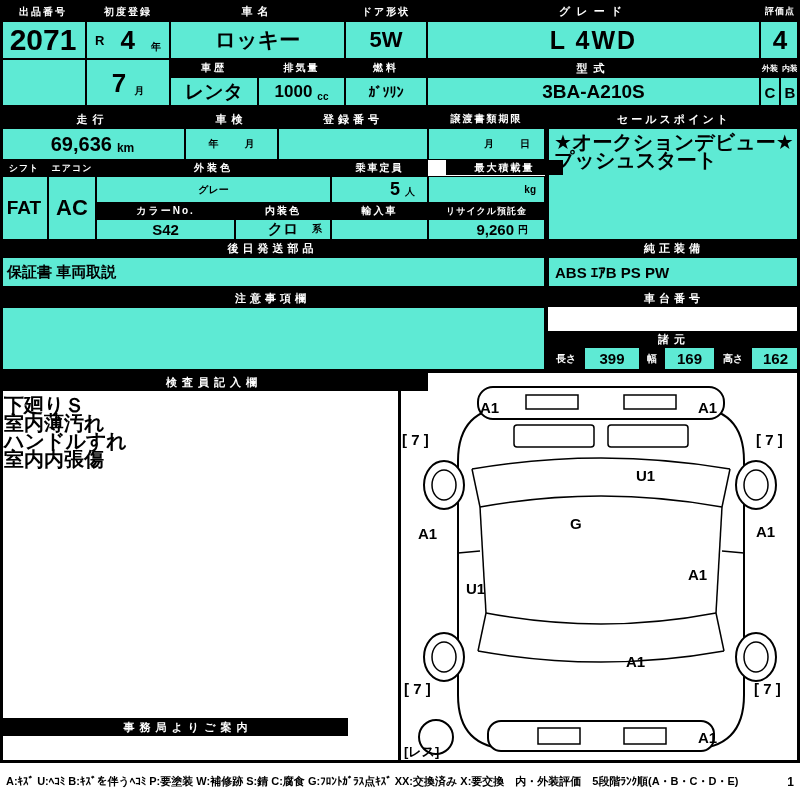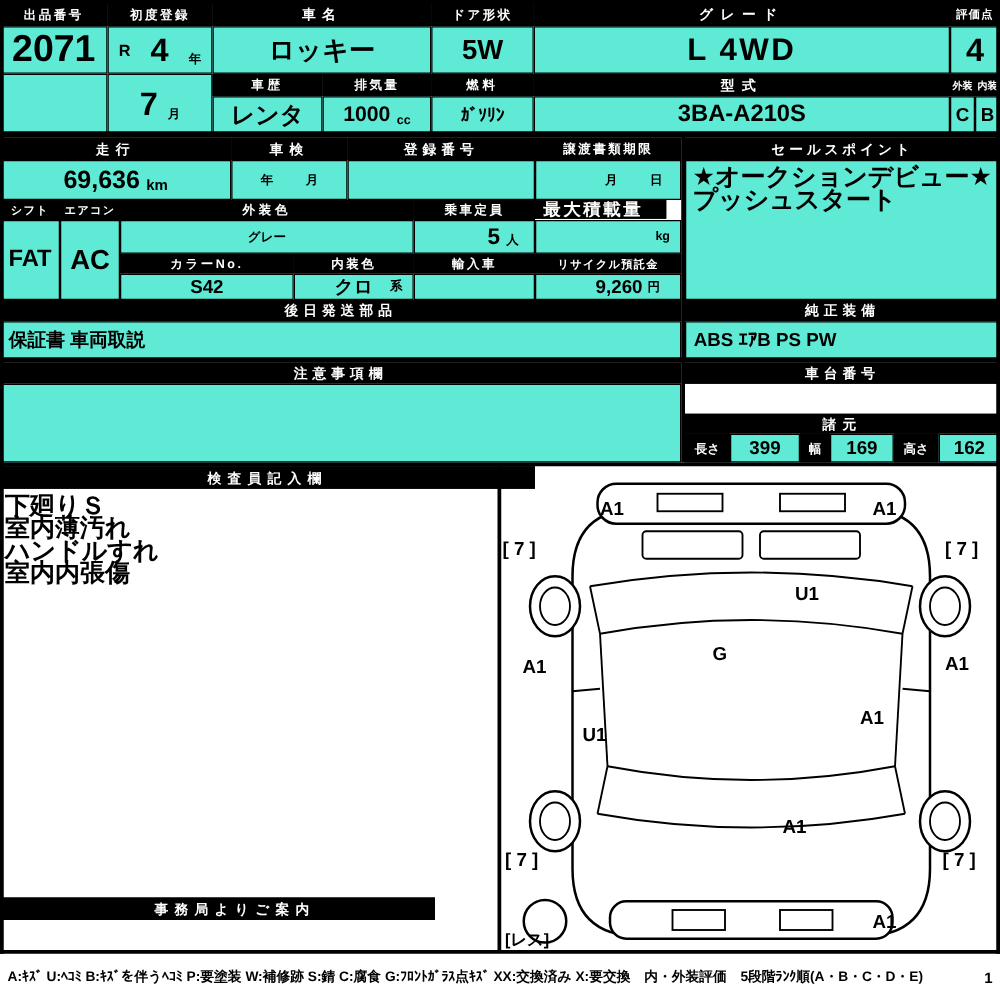--- a/index.html
+++ b/index.html
@@ -103,21 +103,21 @@
 
   <div class="h" style="left:96px;top:160px;width:235px;height:16px;font-size:10px;">外装色</div>
   <div class="c v" style="left:96px;top:176px;width:235px;height:27px;font-size:10px;">グレー</div>
 
   <div class="h" style="left:331px;top:160px;width:97px;height:16px;font-size:10px;letter-spacing:2px;">乗車定員</div>
   <div class="c v" style="left:331px;top:176px;width:97px;height:27px;justify-content:flex-end;padding-right:12px;gap:5px;">
     <span style="font-size:18px;">5</span>
     <span class="small" style="font-size:10px;align-self:flex-end;padding-bottom:3px;">人</span>
   </div>
 
-  <div class="h" style="left:416px;top:160px;width:117px;height:15px;font-size:14px;letter-spacing:2px;">最大積載量</div>
+  <div class="h" style="left:446px;top:160px;width:117px;height:15px;font-size:10px;letter-spacing:2px;">最大積載量</div>
   <div class="c v" style="left:428px;top:176px;width:117px;height:27px;justify-content:flex-end;padding-right:8px;">
     <span class="small" style="font-size:10px;">kg</span>
   </div>
 
   <div class="h" style="left:96px;top:203px;width:139px;height:16px;font-size:10px;letter-spacing:2px;">カラーNo.</div>
   <div class="c v" style="left:96px;top:219px;width:139px;height:21px;font-size:15px;">S42</div>
 
   <div class="h" style="left:235px;top:203px;width:96px;height:16px;font-size:10px;letter-spacing:2px;">内装色</div>
   <div class="c v" style="left:235px;top:219px;width:96px;height:21px;position:absolute;">
     <span style="font-size:15px;">クロ</span>

